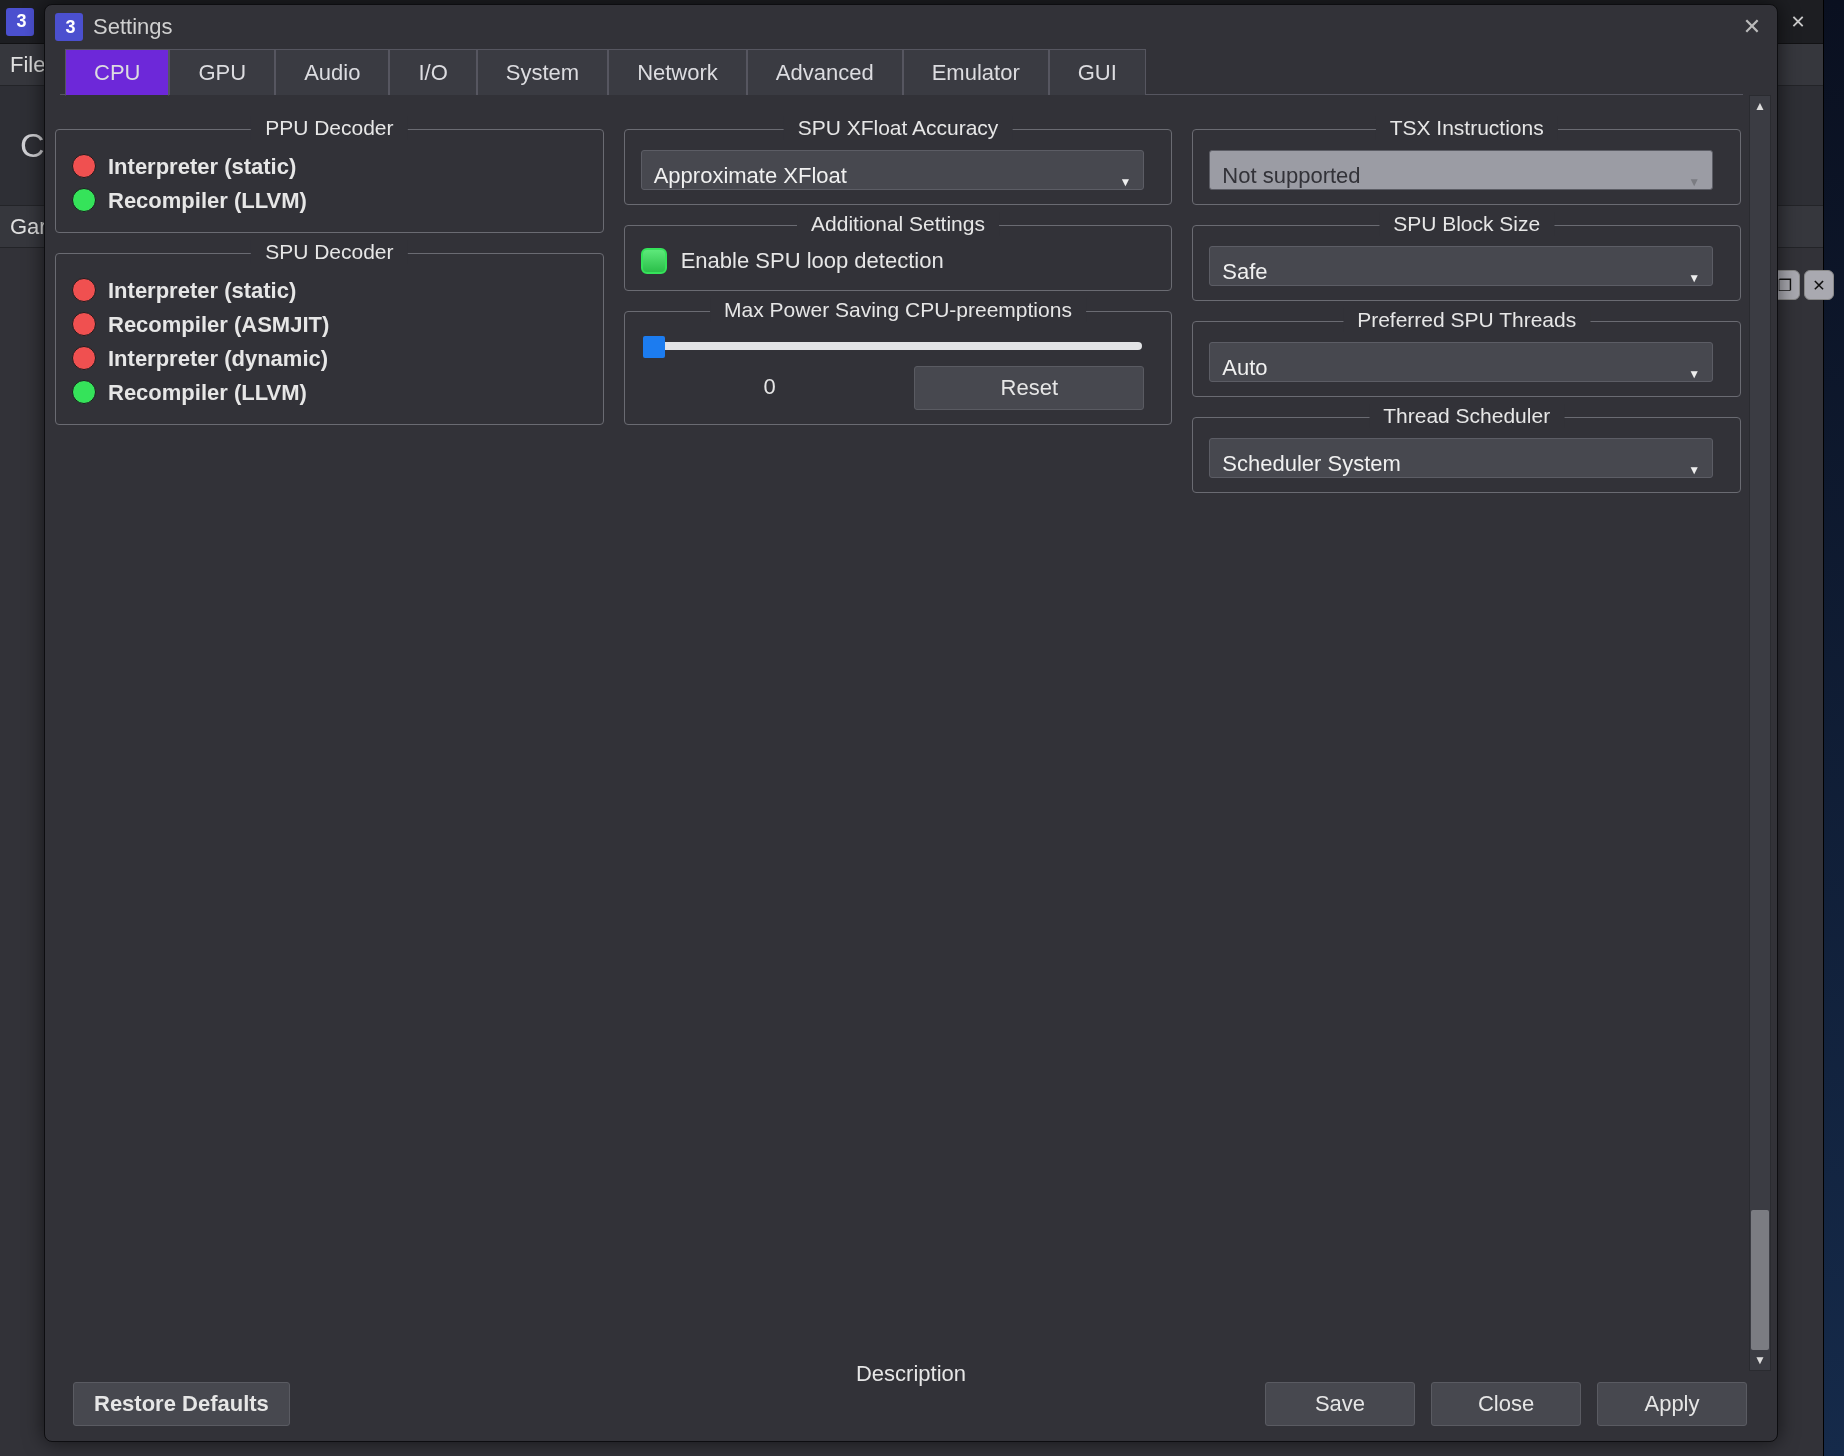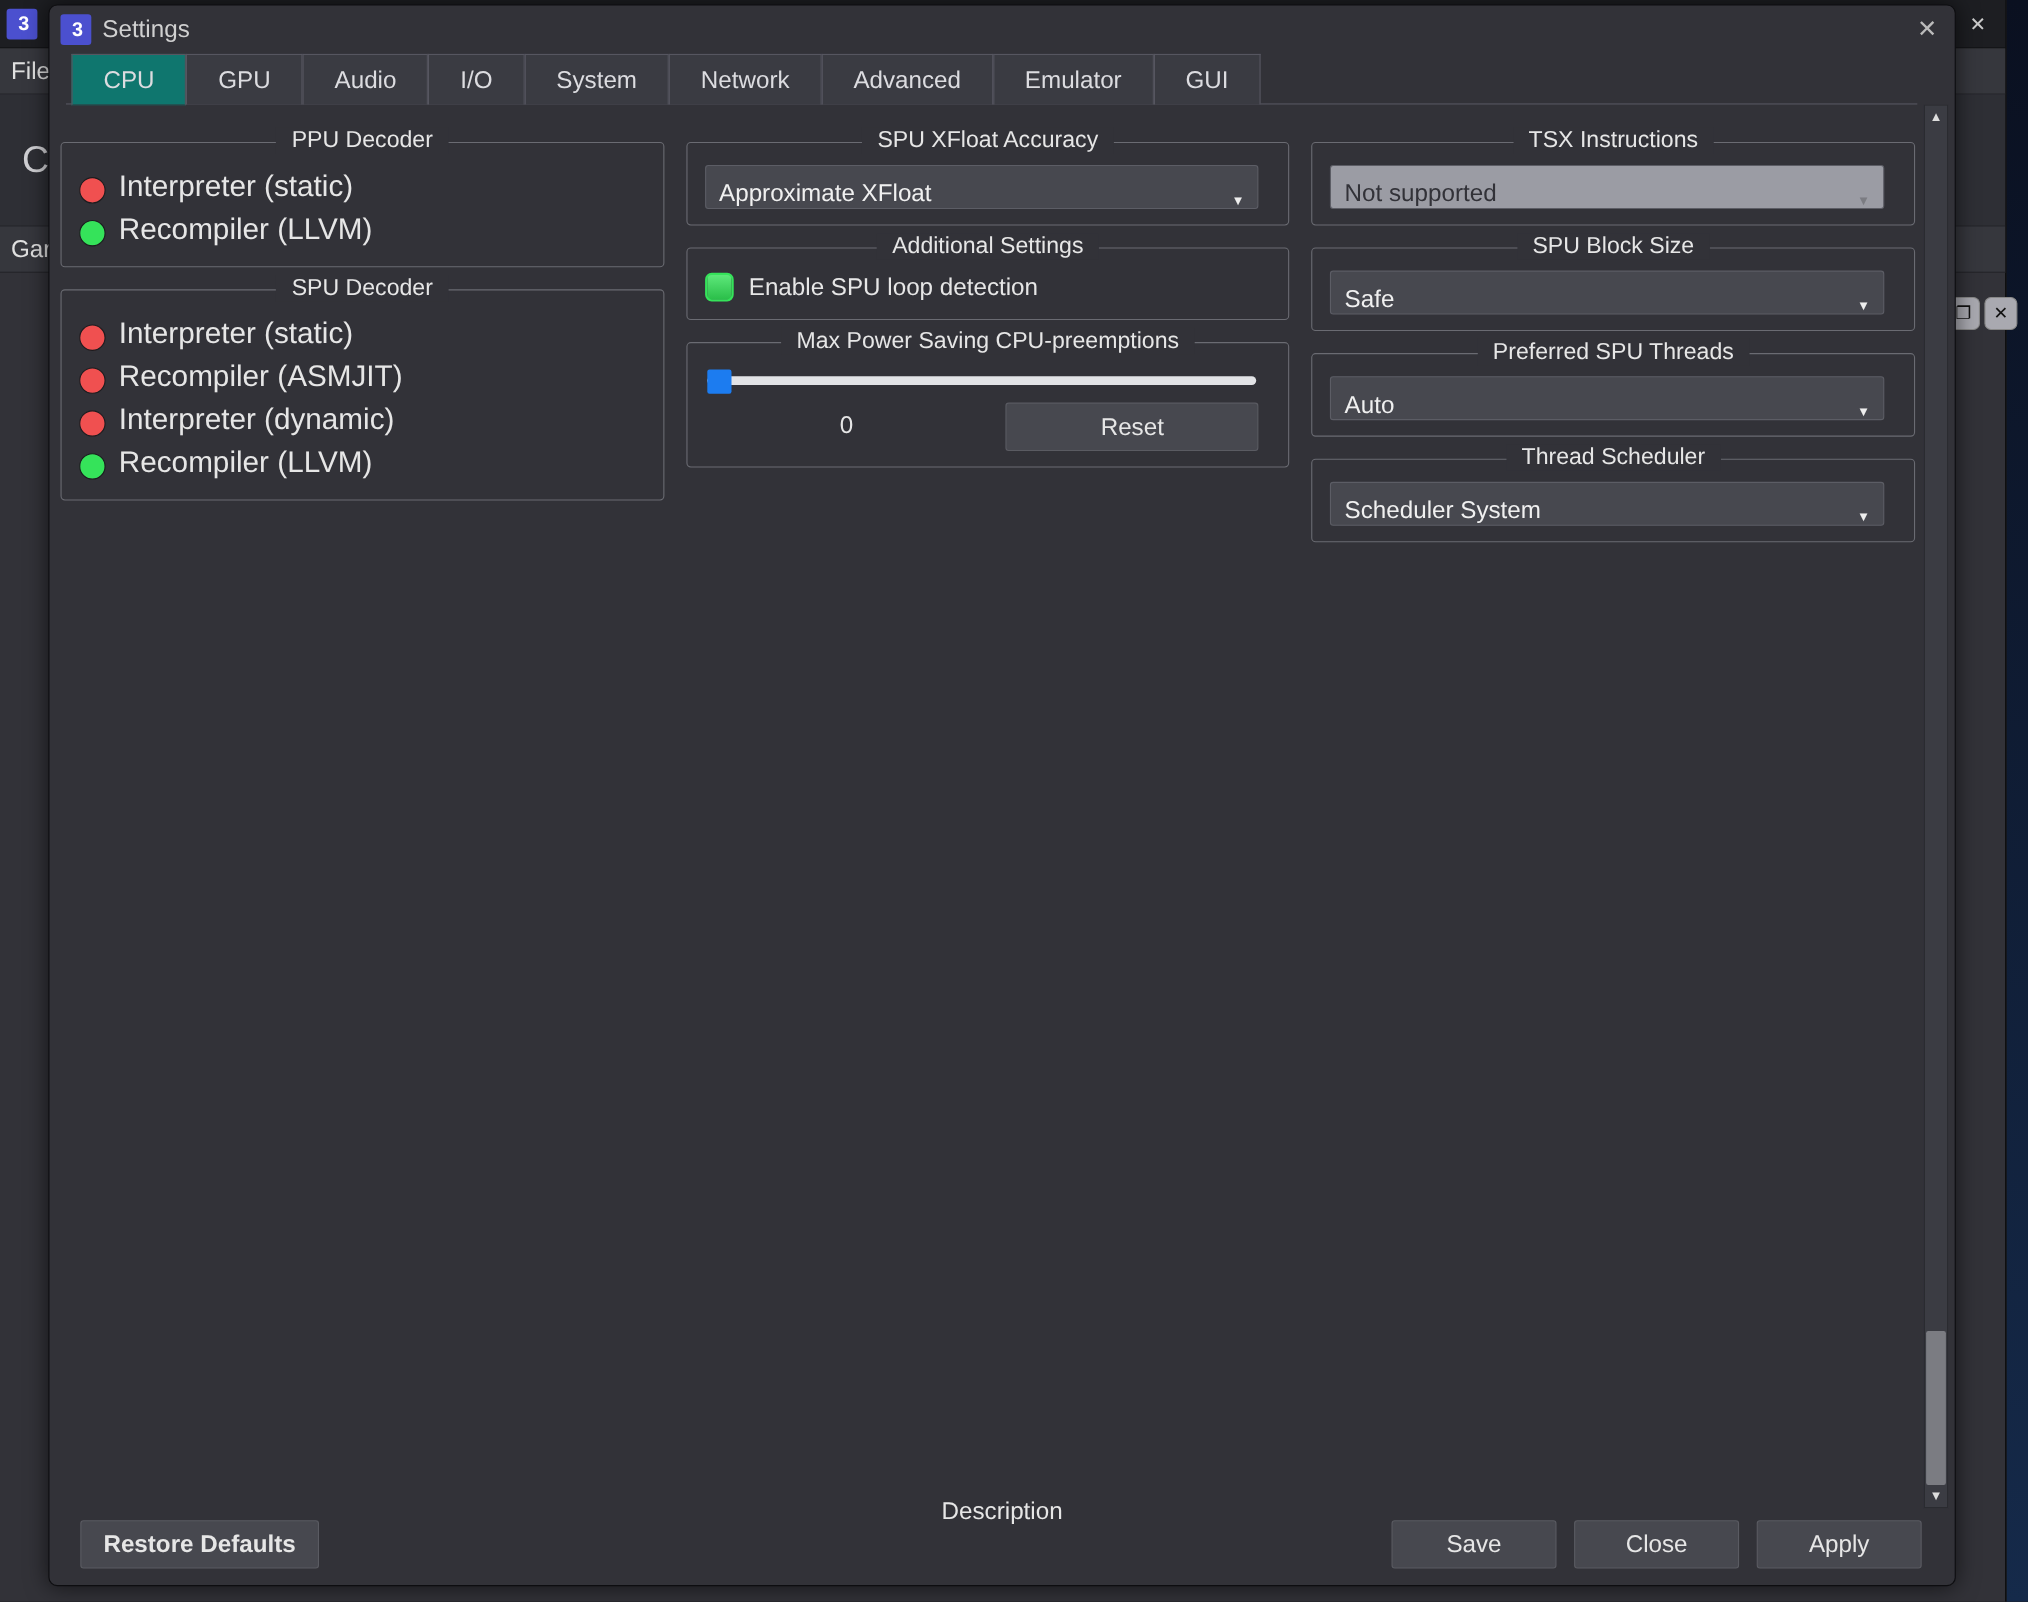--- a/index.html
+++ b/index.html
@@ -137,21 +137,21 @@
     border:1px solid #565660;
     border-bottom:none;
     background: #3a3b42;
     color:#dcdce0;
     display:flex; align-items:center;
     margin-right:0px;
     position:relative;
     z-index:1;
   }
   .tab.active {
-    background:#0f766e;
+    background:#6d28d9;
     border-bottom:1px solid #323238;
     margin-bottom:-1px;
   }
 
   .scroll-column {
     position:absolute; right:6px; top:46px; bottom:70px;
     width: 22px;
     background:#3b3c43;
     border:1px solid #2a2b30;
     display:flex; flex-direction:column;
@@ -191,24 +191,25 @@
     top:-14px; left:50%; transform:translateX(-50%);
     background:#323238;
     padding:0 14px;
     font-size:21px;
     color:#e6e6e6;
     white-space:nowrap;
   }
 
   
   .radio-row {
-    display:flex; align-items:flex-end;
+    display:flex; align-items:flex-start;
     gap:12px;
     padding: 4px 0;
-    font-size:27px;
+    font-size:22px;
+    font-weight:bold;
   }
   .radio-dot {
     width:24px; height:24px;
     border-radius:50%;
     background:#f05050;
     border:1px solid #1c1c1f;
     flex-shrink:0;
   }
   .radio-dot.green { background:#35e35a; }
 

